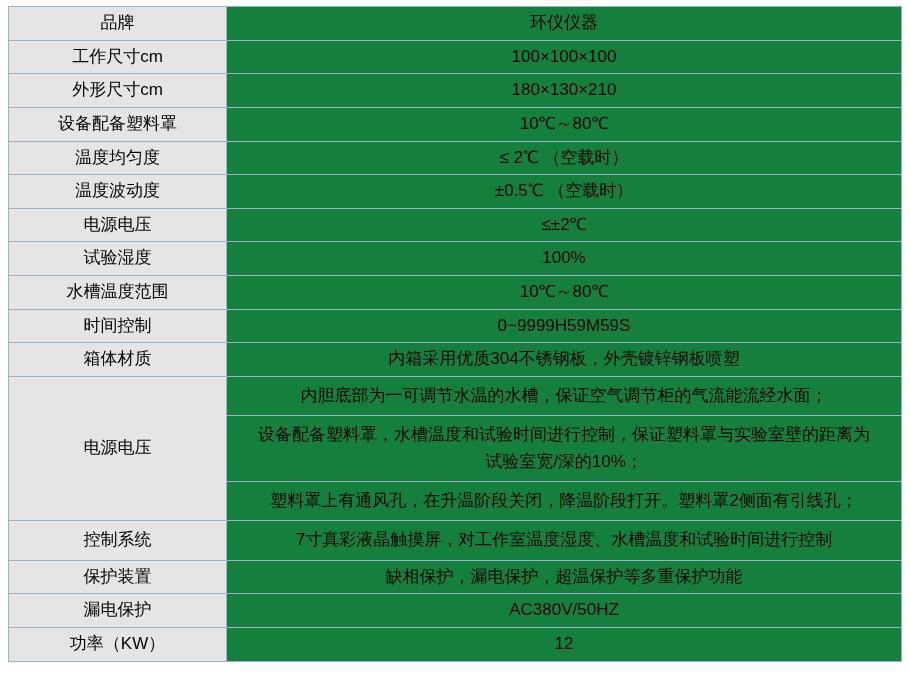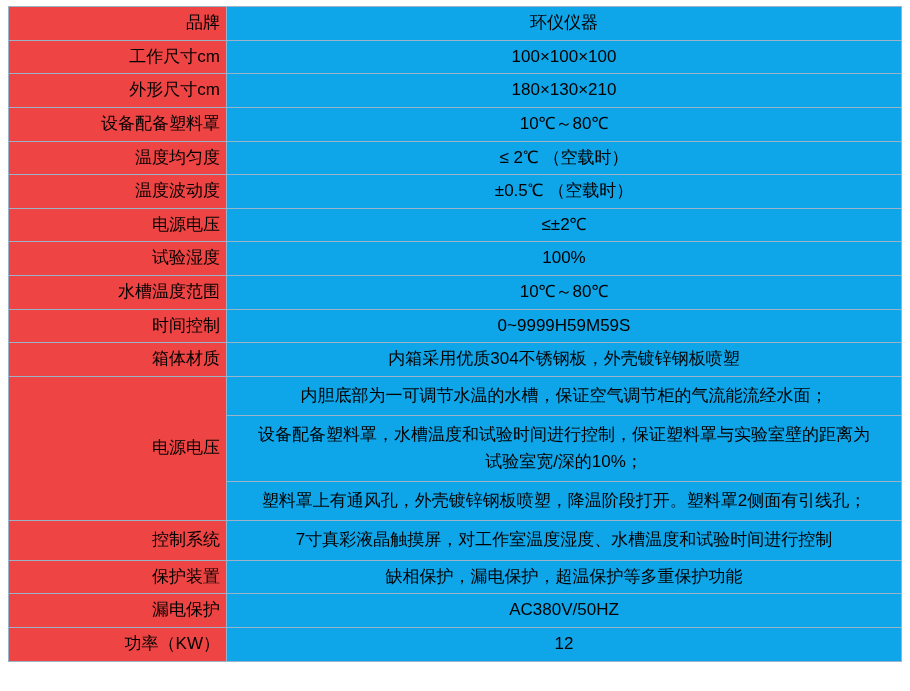--- a/index.html
+++ b/index.html
@@ -26,28 +26,28 @@
   }
   table.spec td {
     border: 1px solid #9bb3c9;
     font-size: 17px;
     line-height: 1.45;
     padding: 4px 6px;
     vertical-align: middle;
   }
   td.label {
     width: 205px;
-    text-align: right;
-    background: #ef4444;
+    text-align: center;
+    background: #e5e5e5;
     font-size: 17px;
     white-space: nowrap;
   }
   td.value {
     text-align: center;
-    background: #0ea5e9;
+    background: #15803d;
   }
   td.value.wrap {
     text-align: center;
     line-height: 1.55;
     padding: 6px 28px;
   }
 </style>
 </head>
 <body>
 
@@ -101,21 +101,21 @@
       </tr>
 
       <tr>
         <td class="label" rowspan="3">电源电压</td>
         <td class="value wrap">内胆底部为一可调节水温的水槽，保证空气调节柜的气流能流经水面；</td>
       </tr>
       <tr>
         <td class="value wrap">设备配备塑料罩，水槽温度和试验时间进行控制，保证塑料罩与实验室壁的距离为试验室宽/深的10%；</td>
       </tr>
       <tr>
-        <td class="value wrap">塑料罩上有通风孔，外壳镀锌钢板喷塑，降温阶段打开。塑料罩2侧面有引线孔；</td>
+        <td class="value wrap">塑料罩上有通风孔，在升温阶段关闭，降温阶段打开。塑料罩2侧面有引线孔；</td>
       </tr>
 
       <tr>
         <td class="label">控制系统</td>
         <td class="value wrap">7寸真彩液晶触摸屏，对工作室温度湿度、水槽温度和试验时间进行控制</td>
       </tr>
       <tr>
         <td class="label">保护装置</td>
         <td class="value">缺相保护，漏电保护，超温保护等多重保护功能</td>
       </tr>

